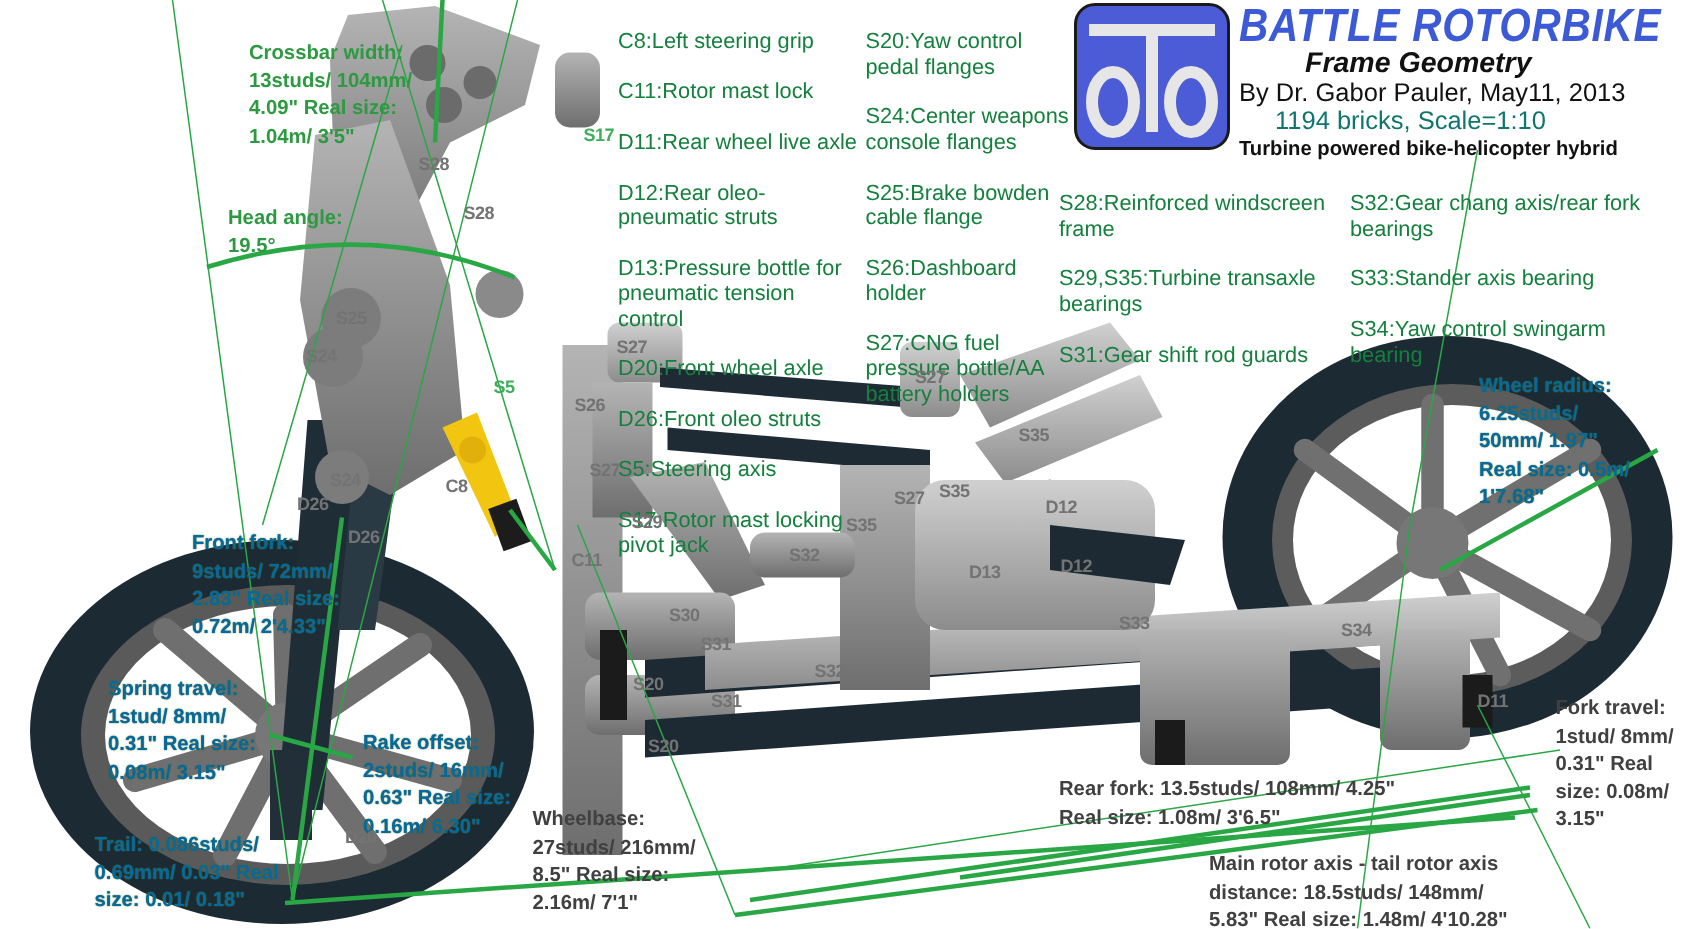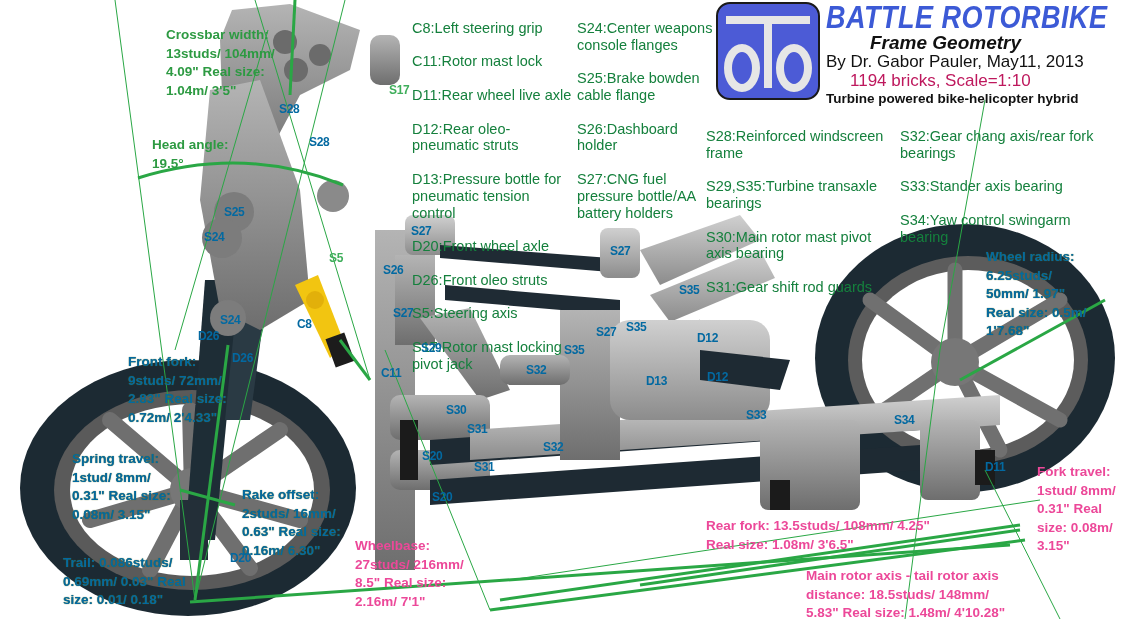--- a/index.html
+++ b/index.html
@@ -3,27 +3,27 @@
 <meta charset="utf-8">
 <style>
   html, body { margin: 0; padding: 0; background: #ffffff; }
   body { width: 1124px; height: 619px; position: relative; overflow: hidden; font-family: "Liberation Sans", sans-serif; }
   #stage { position: absolute; left: 0; top: 0; width: 1124px; height: 619px; }
   svg.art { position: absolute; left: 0; top: 0; }
   .legend { position: absolute; font-size: 14.5px; line-height: 16.8px; color: #15803d; white-space: pre-line; }
   .meas { position: absolute; font-weight: bold; font-size: 13.5px; line-height: 18.5px; white-space: pre-line; }
   .meas.dark { color: #2d9a42; }
   .meas.lime { color: #0369a1; text-shadow: 0 0 1px #556b12; }
-  .meas.darkgreen { color: #ec4899; }
-  .plabel { position: absolute; font-size: 12px; font-weight: bold; color: #0369a1; letter-spacing: -0.3px; }
+  .meas.darkgreen { color: #404040; }
+  .plabel { position: absolute; font-size: 12px; font-weight: bold; color: #737373; letter-spacing: -0.3px; }
   .plabel.dk { color: #3fae5b; }
   .title-main { position: absolute; left: 826px; top: 0px; font-size: 27px; font-weight: bold; font-style: italic; color: #3c5ad6; letter-spacing: 0.5px; transform: scaleY(1.15); transform-origin: top left; }
   .title-sub { position: absolute; left: 870px; top: 32px; font-size: 19px; font-weight: bold; font-style: italic; color: #111; }
   .title-by { position: absolute; left: 826px; top: 52px; font-size: 17px; color: #111; }
-  .title-bricks { position: absolute; left: 850px; top: 71px; font-size: 17px; color: #be185d; }
+  .title-bricks { position: absolute; left: 850px; top: 71px; font-size: 17px; color: #0f766e; }
   .title-tag { position: absolute; left: 826px; top: 91px; font-size: 13.5px; font-weight: bold; color: #111; }
   .logo { position: absolute; left: 716px; top: 2px; width: 104px; height: 98px; background: #4c5bd6; border: 2px solid #1a1a1a; border-radius: 14px; box-sizing: border-box; }
 </style>
 </head>
 <body>
 
 <div id="stage">
 
   <svg class="art" width="1124" height="619" viewBox="0 0 1124 619">
     <defs>
@@ -168,38 +168,38 @@
 pneumatic tension
 control</div>
     <div>D20:Front wheel axle</div>
     <div>D26:Front oleo struts</div>
     <div>S5:Steering axis</div>
     <div>S17:Rotor mast locking
       pivot jack</div>
   </div>
 
   <div class="legend" style="left:577px; top:3px;">
+    <div>S20:Yaw control
+pedal flanges</div>
     <div>S24:Center weapons
 console flanges</div>
     <div>S25:Brake bowden
 cable flange</div>
     <div>S26:Dashboard
 holder</div>
     <div>S27:CNG fuel
 pressure bottle/AA
 battery holders</div>
   </div>
 
   <div class="legend" style="left:706px; top:111px;">
     <div>S28:Reinforced windscreen
 frame</div>
     <div>S29,S35:Turbine transaxle
 bearings</div>
-    <div>S30:Main rotor mast pivot
-axis bearing</div>
     <div>S31:Gear shift rod guards</div>
   </div>
 
   <div class="legend" style="left:900px; top:111px;">
     <div>S32:Gear chang axis/rear fork
 bearings</div>
     <div>S33:Stander axis bearing</div>
     <div>S34:Yaw control swingarm
 bearing</div>
   </div>

